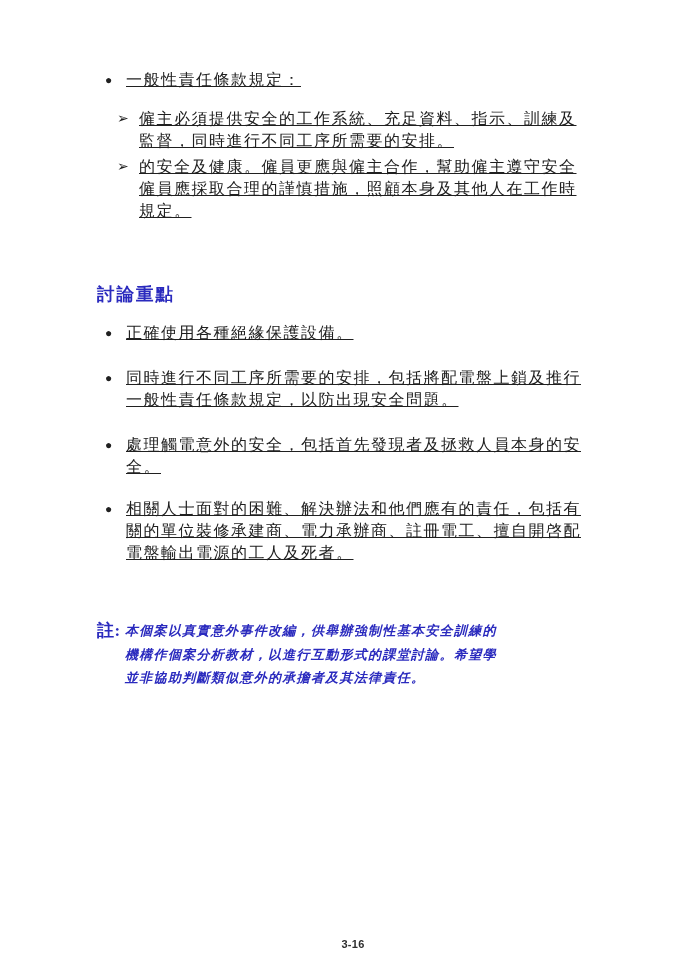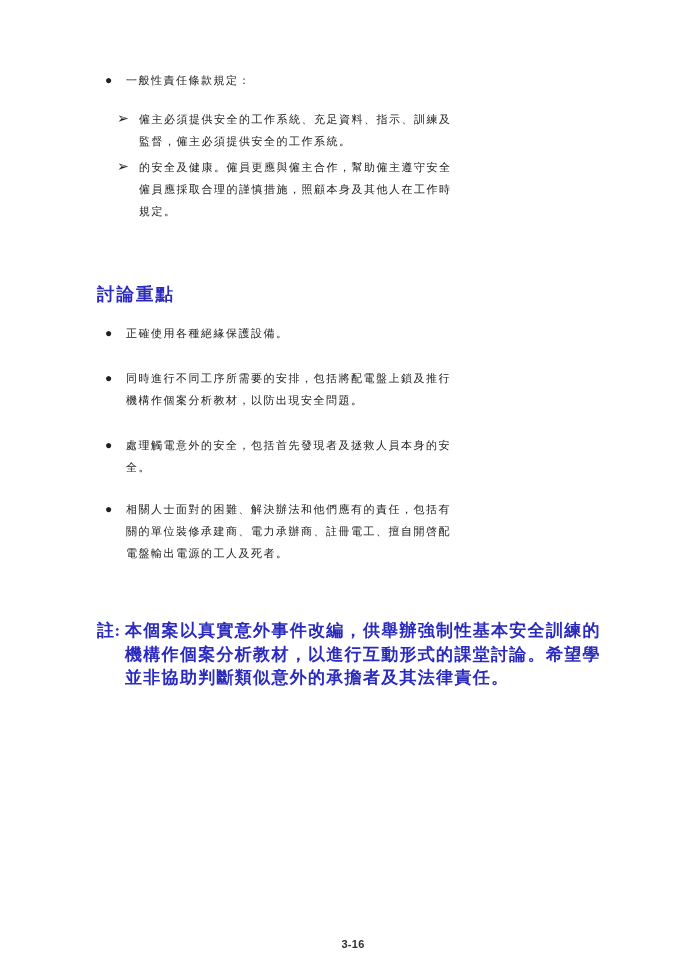--- a/index.html
+++ b/index.html
@@ -14,23 +14,24 @@
     color: var(--body-text, #202020);
   }
   .content {
     position: absolute;
     top: 69px;
     left: 97px;
     right: 88px;
   }
   .line {
     line-height: 22px;
-    font-size: 11px;
+    font-size: 16px;
     letter-spacing: 1.5px;
     white-space: nowrap;
+    text-decoration: underline;
   }
   
   .bullet-row { display: flex; align-items: flex-start; }
   .marker { flex: none; letter-spacing: 0; }
   .dot {
     width: 29px;
     padding-left: 8px;
     font-size: 12px;
     line-height: 22px;
   }
@@ -67,24 +68,25 @@
   }
   .note-label {
     flex: none;
     width: 28px;
     font-size: 17px;
     line-height: 23.5px;
     letter-spacing: 0.5px;
   }
   .note-text { flex: 1 1 auto; min-width: 0; }
   .nline {
-    font-size: 17px;
+    font-size: 13px;
     line-height: 23.5px;
     letter-spacing: 1.3px;
     white-space: nowrap;
+    font-style: italic;
   }
   .footer {
     position: absolute;
     top: 938px;
     left: 353px;
     transform: translateX(-50%);
     font-family: "Liberation Sans", "DejaVu Sans", sans-serif;
     font-size: 11px;
     font-weight: 600;
     color: var(--footer-text, #2e2e2e);
@@ -102,21 +104,21 @@
       <div class="btext">
         <div class="line">一般性責任條款規定：</div>
       </div>
     </div>
 
     <div class="sub-list">
       <div class="sub-row first">
         <span class="marker arrow">➢</span>
         <div class="btext">
           <div class="line">僱主必須提供安全的工作系統、充足資料、指示、訓練及</div>
-          <div class="line">監督，僱主必須提供安全的工作系統。</div>
+          <div class="line">監督，同時進行不同工序所需要的安排。</div>
         </div>
       </div>
       <div class="sub-row">
         <span class="marker arrow">➢</span>
         <div class="btext">
           <div class="line">的安全及健康。僱員更應與僱主合作，幫助僱主遵守安全</div>
           <div class="line">僱員應採取合理的謹慎措施，照顧本身及其他人在工作時</div>
           <div class="line">規定。</div>
         </div>
       </div>
@@ -128,21 +130,21 @@
       <span class="marker dot">●</span>
       <div class="btext">
         <div class="line">正確使用各種絕緣保護設備。</div>
       </div>
     </div>
 
     <div class="bullet-row db-1">
       <span class="marker dot">●</span>
       <div class="btext">
         <div class="line">同時進行不同工序所需要的安排，包括將配電盤上鎖及推行</div>
-        <div class="line">機構作個案分析教材，以防出現安全問題。</div>
+        <div class="line">一般性責任條款規定，以防出現安全問題。</div>
       </div>
     </div>
 
     <div class="bullet-row db-2">
       <span class="marker dot">●</span>
       <div class="btext">
         <div class="line">處理觸電意外的安全，包括首先發現者及拯救人員本身的安</div>
         <div class="line">全。</div>
       </div>
     </div>

